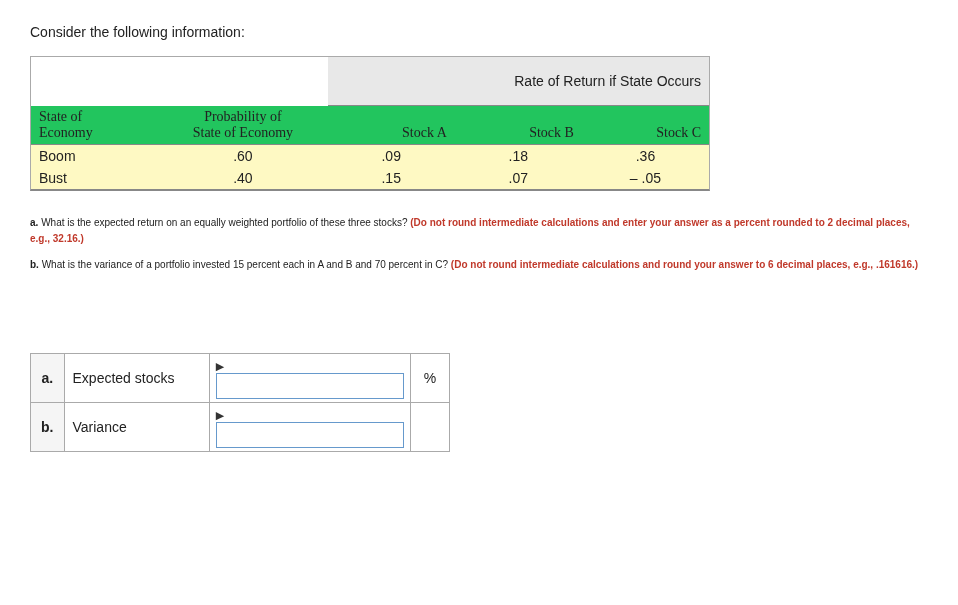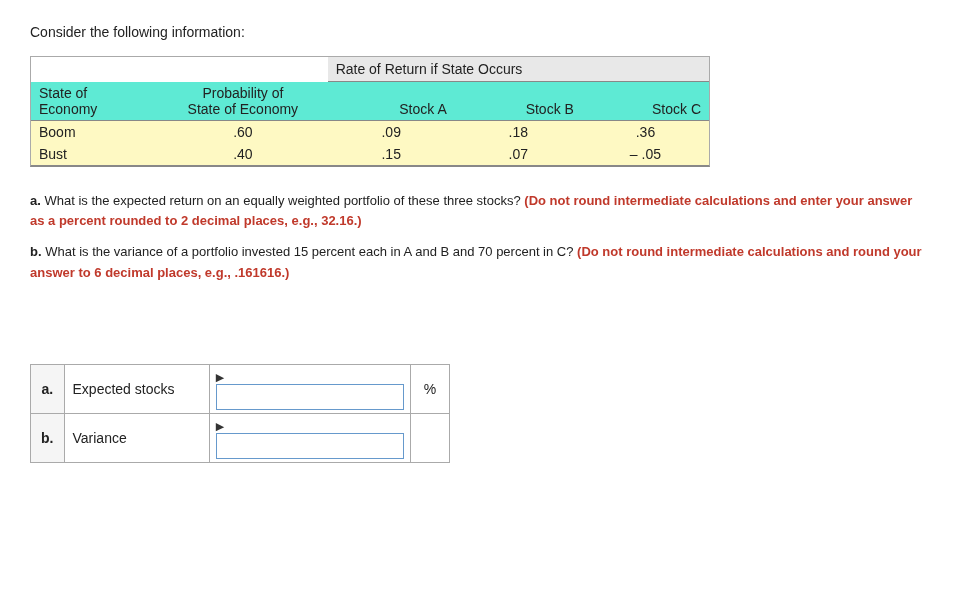--- a/index.html
+++ b/index.html
@@ -28,37 +28,38 @@
     }
 
     .data-table {
       width: 100%;
       border-collapse: collapse;
       font-size: 14px;
     }
 
     .data-table thead tr.header-top th {
       background: #e8e8e8;
-      text-align: left;
+      text-align: right;
       font-weight: normal;
       border-bottom: 1px solid #aaa;
-      padding: 4px 8px;
+      padding: 16px 8px;
     }
 
     .data-table thead tr.header-top th.empty-cell {
       background: #fff;
       border-bottom: none;
     }
 
     .data-table thead tr.header-sub th {
-      background: #5eead4;
+      background: #22c55e;
       font-weight: normal;
       padding: 3px 8px;
       vertical-align: bottom;
       border-bottom: 1px solid #888;
+      font-family: Liberation Serif, serif;
     }
 
     .data-table thead tr.header-sub th.state-col {
       text-align: left;
       width: 120px;
     }
     .data-table thead tr.header-sub th.prob-col {
       text-align: center;
       width: 160px;
     }
@@ -84,21 +85,21 @@
       text-align: center;
       font-weight: normal;
       background: #e8e8e8 !important;
       border-bottom: 1px solid #888 !important;
     }
 
     
     .questions {
       margin-bottom: 24px;
       line-height: 1.6;
-      font-size: 13px;
+      font-size: 10px;
     }
 
     .question-a {
       margin-bottom: 10px;
     }
 
     .question-b {
       margin-bottom: 0;
     }
 

